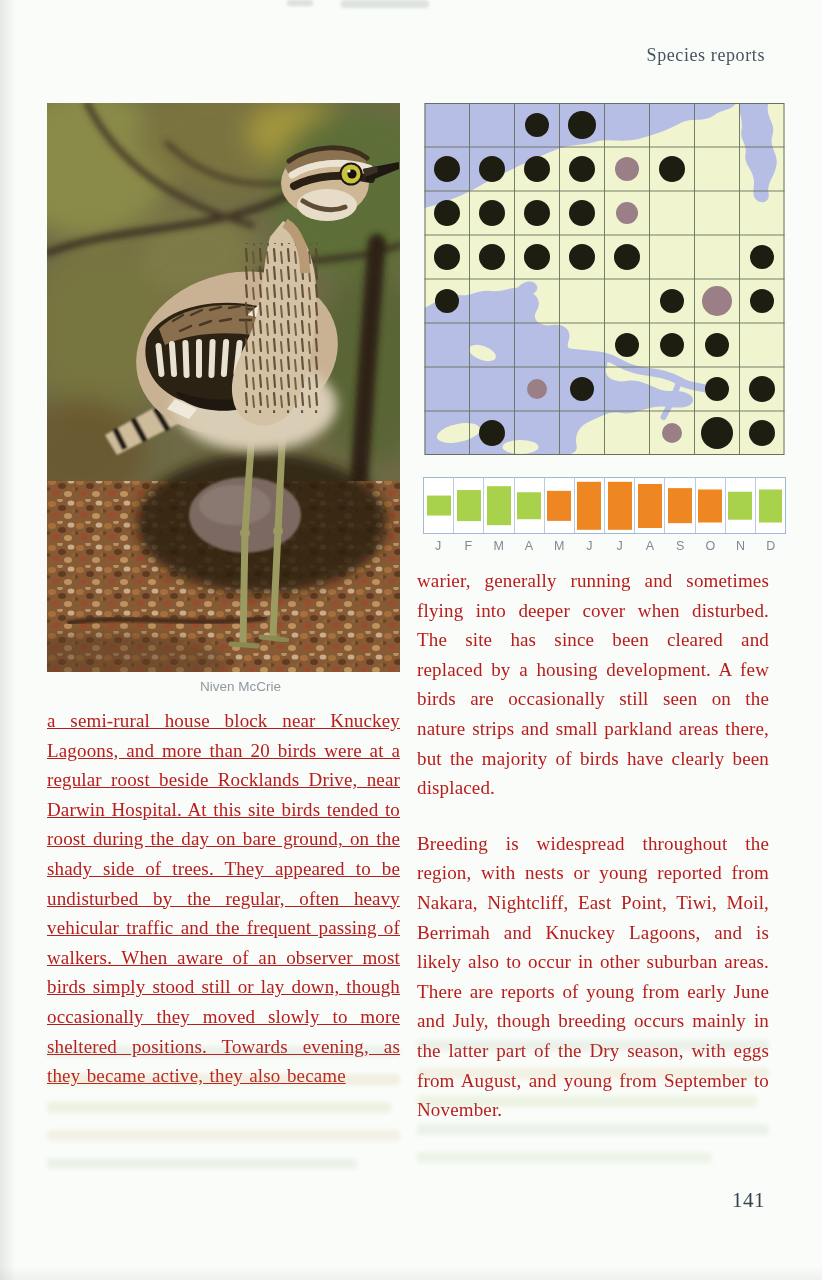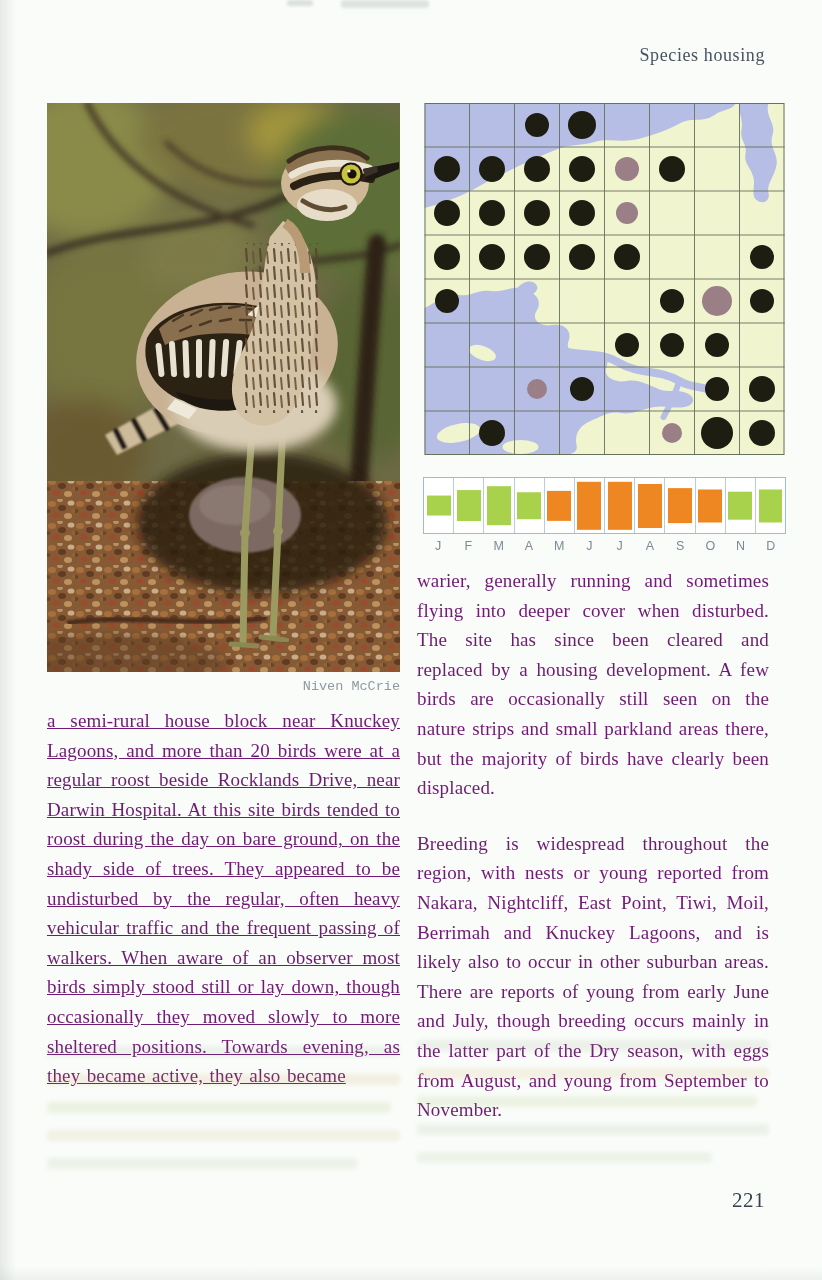--- a/index.html
+++ b/index.html
@@ -15,38 +15,38 @@
 
   .running-head{
     position:absolute;top:45px;left:417px;width:348px;text-align:right;
     font-size:18px;letter-spacing:.6px;color:#47535f;
   }
 
   .photo-frame{position:absolute;left:47px;top:103px;width:353px;height:569px;overflow:hidden;}
   .photo-frame svg{display:block;}
 
   .photo-credit{
-    position:absolute;left:200px;top:679px;width:200px;text-align:right;
-    font-family:Liberation Mono, monospace;font-size:13.5px;color:#8e99a1;
+    position:absolute;left:200px;top:679px;width:200px;text-align:left;
+    font-family:Liberation Sans, sans-serif;font-size:13.5px;color:#8e99a1;
   }
 
   .dist-map{position:absolute;left:424px;top:103px;width:361px;height:352px;}
   .dist-map svg{display:block;}
 
   .month-chart{position:absolute;left:423px;top:477px;width:363px;height:57px;
     background:#ffffff;border:1px solid #9fb9d6;box-sizing:border-box;display:flex;}
   .month-cell{flex:1 1 0;position:relative;border-right:1px solid #b7cbe2;}
   .month-cell:last-child{border-right:none;}
   .month-bar{position:absolute;left:9%;width:82%;top:50%;transform:translateY(-50%);}
   .month-labels{position:absolute;left:423px;top:539px;width:363px;height:18px;display:flex;
     font-family:"Liberation Sans", sans-serif;font-size:12.5px;color:#7d8a96;}
   .month-label{flex:1 1 0;text-align:center;}
 
   .text-col{position:absolute;font-size:19px;line-height:29.6px;text-align:justify;
-    color:#701a75;letter-spacing:.15px;word-spacing:1.5px;}
+    color:#b91c1c;letter-spacing:.15px;word-spacing:1.5px;}
   .text-col p{margin:0 0 26px 0;}
   .col-left{left:47px;top:706px;width:353px;text-decoration:underline;}
   .col-right{left:417px;top:566px;width:352px;}
 
   .page-number{position:absolute;left:665px;top:1188px;width:100px;text-align:right;
     font-size:21px;color:#36424e;letter-spacing:.5px;}
 
   .ghost{position:absolute;filter:blur(2px);border-radius:4px;pointer-events:none;}
   .ghost-smudge{position:absolute;filter:blur(1.5px);border-radius:3px;pointer-events:none;}
 </style>
@@ -54,21 +54,21 @@
 <body>
 
 <div class="book-page">
 
   <div class="edge-shade-left"></div>
   <div class="edge-shade-bottom"></div>
 
   <div class="ghost-smudge" style="left:287px;top:0;width:26px;height:6px;background:rgba(80,100,95,.18);"></div>
   <div class="ghost-smudge" style="left:341px;top:0;width:88px;height:8px;background:rgba(80,100,95,.16);"></div>
 
-  <div class="running-head">Species housing</div>
+  <div class="running-head">Species reports</div>
 
   <figure class="photo-frame" style="margin:0">
     <svg width="353" height="569" viewBox="0 0 353 569">
       <defs>
         <filter id="b12">
             <feGaussianBlur stdDeviation="12"></feGaussianBlur>
           </filter>
         <filter id="b6">
             <feGaussianBlur stdDeviation="6"></feGaussianBlur>
           </filter>
@@ -348,15 +348,15 @@
   <div class="ghost" style="left:47px;top:1074px;width:353px;height:11px;background:rgba(205,160,95,.14);"></div>
   <div class="ghost" style="left:47px;top:1102px;width:344px;height:11px;background:rgba(160,185,95,.14);"></div>
   <div class="ghost" style="left:47px;top:1130px;width:353px;height:11px;background:rgba(205,160,95,.12);"></div>
   <div class="ghost" style="left:47px;top:1158px;width:310px;height:11px;background:rgba(140,160,125,.11);"></div>
   <div class="ghost" style="left:417px;top:1040px;width:352px;height:11px;background:rgba(140,160,130,.12);"></div>
   <div class="ghost" style="left:417px;top:1068px;width:352px;height:11px;background:rgba(205,160,95,.13);"></div>
   <div class="ghost" style="left:417px;top:1096px;width:340px;height:11px;background:rgba(160,185,95,.13);"></div>
   <div class="ghost" style="left:417px;top:1124px;width:352px;height:11px;background:rgba(140,160,130,.11);"></div>
   <div class="ghost" style="left:417px;top:1152px;width:295px;height:11px;background:rgba(150,170,120,.11);"></div>
 
-  <div class="page-number">221</div>
+  <div class="page-number">141</div>
 
 </div>
 
 </body></html>

